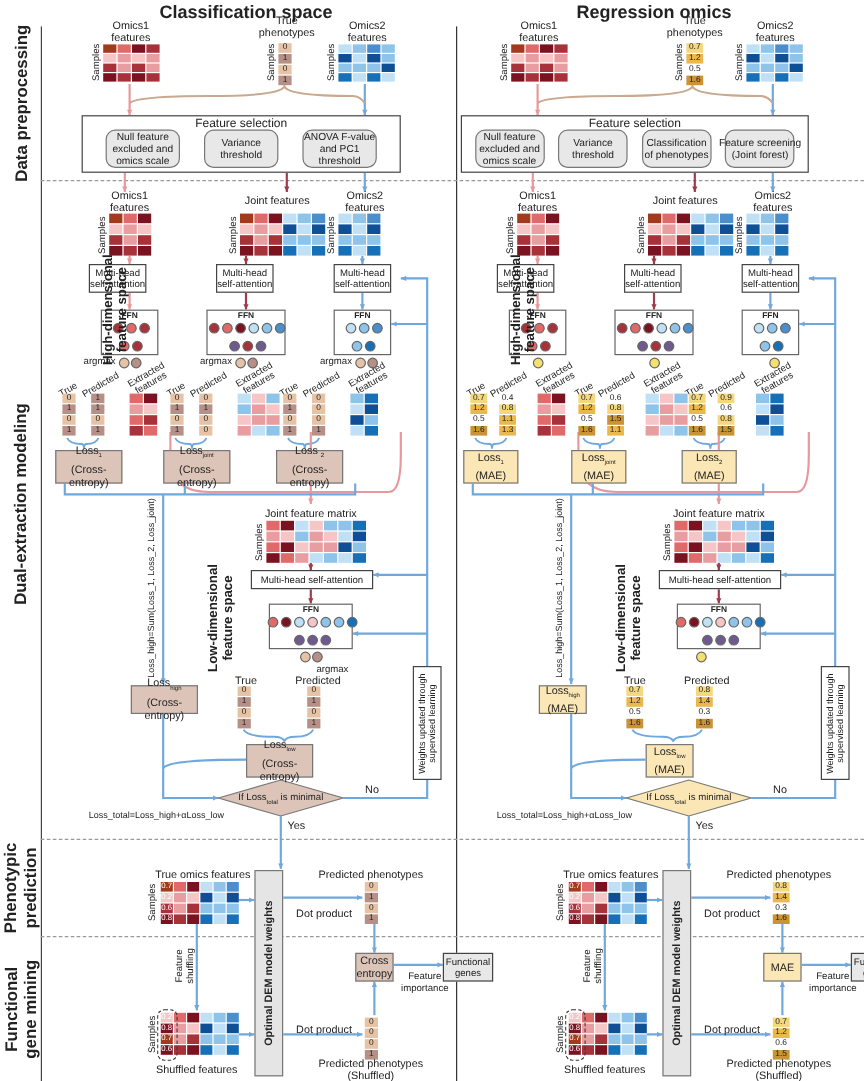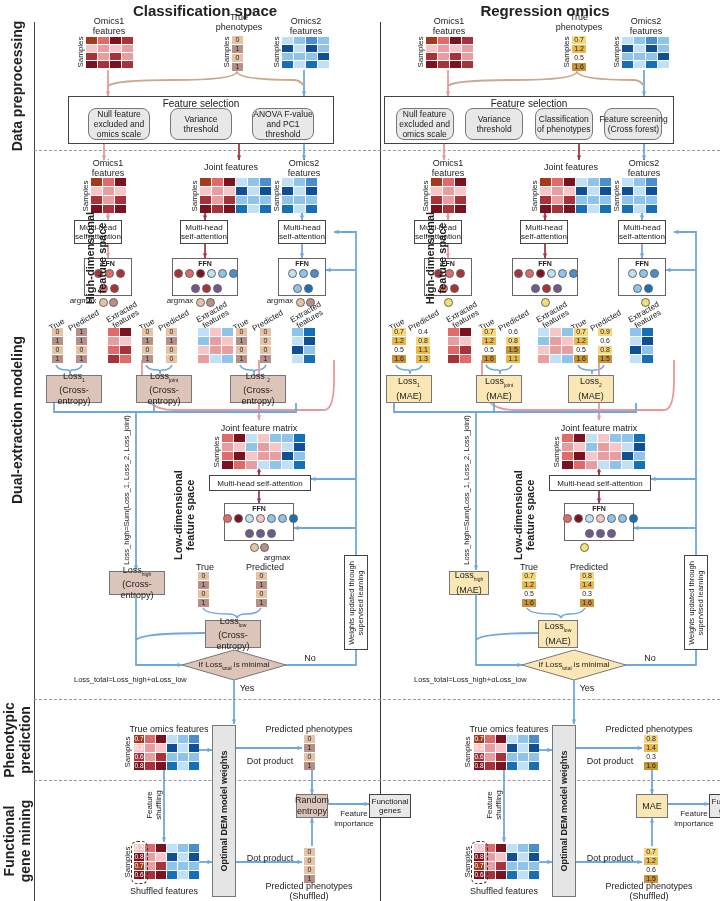--- a/index.html
+++ b/index.html
@@ -633,21 +633,21 @@
     <div class="vec" style="left:304px;top:848px;">
       <div style="background: rgb(231, 195, 166);">0</div>
       <div style="background: rgb(231, 195, 166);">0</div>
       <div style="background: rgb(231, 195, 166);">0</div>
       <div style="background: rgb(182, 144, 135);">1</div>
     </div>
     <div class="lbl" style="left: 240px; top: 853px; width: 60px; white-space: pre;">Dot product</div>
     <div class="lbl" style="left: 264px; top: 881px; width: 90px; white-space: pre;">Predicted phenotypes
 (Shuffled)</div>
     <div class="lossbox loss-c" style="left:296px;top:794px;width:32px;height:24px;">
-      <div style="white-space: pre;">Random
+      <div style="white-space: pre;">Cross
 entropy</div>
     </div>
     <div class="lbl" style="left: 330px; top: 809px; width: 48px; font-size: 8px; white-space: pre;">Feature
 importance</div>
     <div class="box" style="left: 369px; top: 794px; width: 42px; height: 24px; background: rgb(232, 232, 232); font-size: 8px; line-height: 9px; white-space: pre;">Functional
 genes</div>
     <div class="lbl" style="left: 419px; top: 16px; width: 60px; white-space: pre;">Omics1
 features</div>
     <div class="grid" style="left:426px;top:37px;grid-template-columns:repeat(4,11px);grid-template-rows:repeat(4,7px);">
       <div style="background: rgb(163, 58, 27);"></div>
@@ -702,21 +702,21 @@
       <div style="font-size: 10px; margin-top: 1px;">Feature selection</div>
     </div>
     <div class="rbox" style="left: 395.6px; top: 108px; width: 58px; height: 32px; white-space: pre;">Null feature
 excluded and
 omics scale</div>
     <div class="rbox" style="left: 465.2px; top: 108px; width: 58px; height: 32px; white-space: pre;">Variance
 threshold</div>
     <div class="rbox" style="left: 534.8px; top: 108px; width: 58px; height: 32px; white-space: pre;">Classification
 of phenotypes</div>
     <div class="rbox" style="left: 604.4px; top: 108px; width: 58px; height: 32px; white-space: pre;">Feature screening
-(Cross forest)</div>
+(Joint forest)</div>
     <div class="lbl" style="left: 418px; top: 158px; width: 60px; white-space: pre;">Omics1
 features</div>
     <div class="grid" style="left:431px;top:178px;grid-template-columns:repeat(3,11px);grid-template-rows:repeat(4,8px);">
       <div style="background: rgb(163, 58, 27);"></div>
       <div style="background: rgb(224, 106, 106);"></div>
       <div style="background: rgb(123, 18, 32);"></div>
       <div style="background: rgb(246, 198, 198);"></div>
       <div style="background: rgb(232, 157, 160);"></div>
       <div style="background: rgb(246, 198, 198);"></div>
       <div style="background: rgb(168, 50, 58);"></div>

